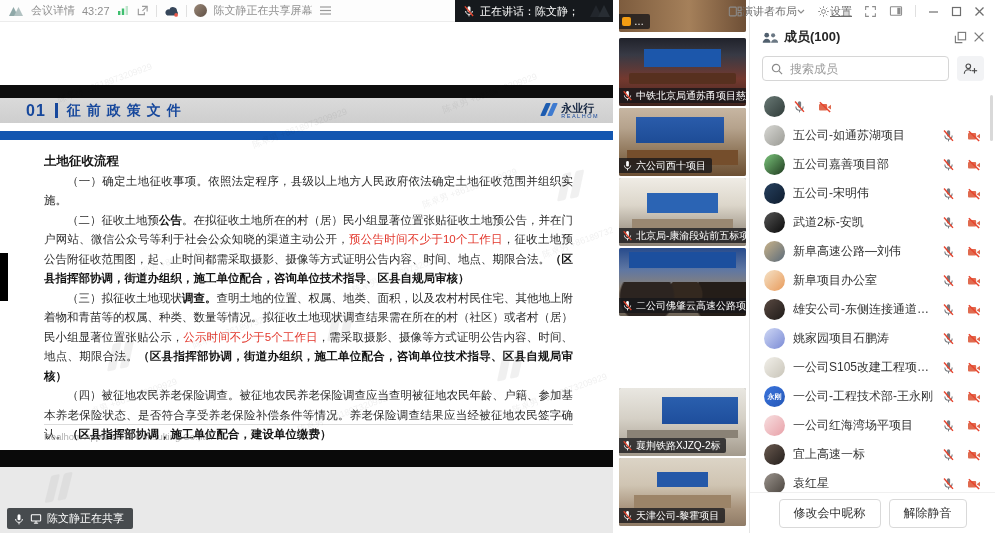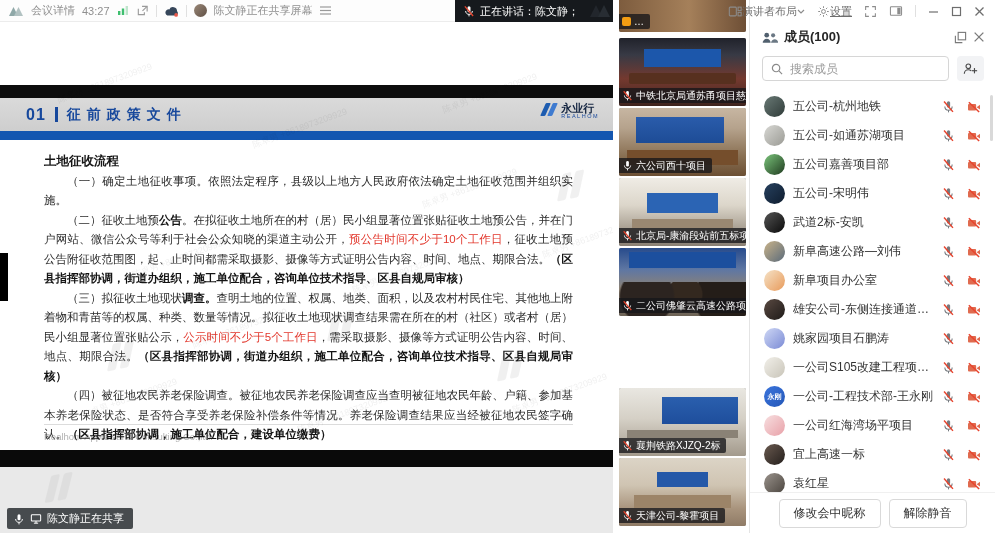--- a/index.html
+++ b/index.html
@@ -20,21 +20,21 @@
 
   
   .ctl-strip{position:absolute;left:613px;top:0;width:382px;height:22px;display:flex;
     align-items:center;justify-content:flex-end;gap:12px;padding-right:10px;box-sizing:border-box;z-index:8;}
   .ctl{display:flex;align-items:center;font-size:11px;color:#6e6e6e;cursor:default;white-space:nowrap;}
   .ctl-ic{display:flex;align-items:center;color:#6e6e6e;}
 
   
   .share{position:absolute;left:0;top:22px;width:613px;height:511px;background:#fff;overflow:hidden;}
   .band-black{position:absolute;left:0;top:63px;width:613px;height:13px;background:#0d0d0d;}
-  .band-gray{position:absolute;left:0;top:76px;width:613px;height:33px;
+  .band-gray{position:absolute;left:0;top:76px;width:613px;height:25px;
     background:linear-gradient(#dadada,#cecece);display:flex;align-items:center;}
   .band-blue{position:absolute;left:0;top:109px;width:613px;height:9px;background:#1356b0;}
   .sec-title{display:flex;align-items:center;gap:9px;margin-left:26px;color:#17489c;font-weight:bold;}
   .sec-num{font-size:16px;letter-spacing:1px;}
   .sec-bar{width:3px;height:15px;background:#17489c;}
   .sec-text{font-size:14px;letter-spacing:6px;}
   .slide-logo{position:absolute;right:14px;top:4px;display:flex;align-items:center;gap:4px;}
   .logo-mark i{display:inline-block;width:5px;height:13px;background:#1d5cb0;transform:skewX(-24deg);
     margin-right:2px;border-radius:1px;}
   .logo-mark i:last-child{background:#3f7bd0;}
@@ -441,21 +441,20 @@
             <circle cx="6" cy="4.5" r="2.6"></circle>
             <path d="M1.5 13c0-2.5 2-4.6 4.5-4.6 1.3 0 2.5.5 3.3 1.4"></path>
             <line x1="13" y1="6.5" x2="13" y2="12.5"></line>
             <line x1="10" y1="9.5" x2="16" y2="9.5"></line>
           </svg>
       </span>
     </div>
     <div class="member-list" id="member-list">
         <div class="mrow">
           <span class="avatar" style="background: linear-gradient(135deg, rgb(106, 122, 118), rgb(47, 59, 56));"></span>
-          <span class="mname">五公司-杭州地铁</span>
           <span class="micons">
             <span style="display: flex;">
               <svg width="13" height="13" viewBox="0 0 16 16">
                 <rect x="6" y="1.5" width="4" height="8" rx="2" fill="#757a7f"></rect>
                 <path d="M3.5 8c0 2.5 2 4.5 4.5 4.5s4.5-2 4.5-4.5" fill="none" stroke="#757a7f" stroke-width="1.3"></path>
                 <line x1="8" y1="12.5" x2="8" y2="15.2" stroke="#757a7f" stroke-width="1.3"></line>
                 <line x1="2.5" y1="1.8" x2="13.5" y2="14.6" stroke="#e8442e" stroke-width="1.8"></line>
               </svg>
             </span>
             <span style="display: flex;">

